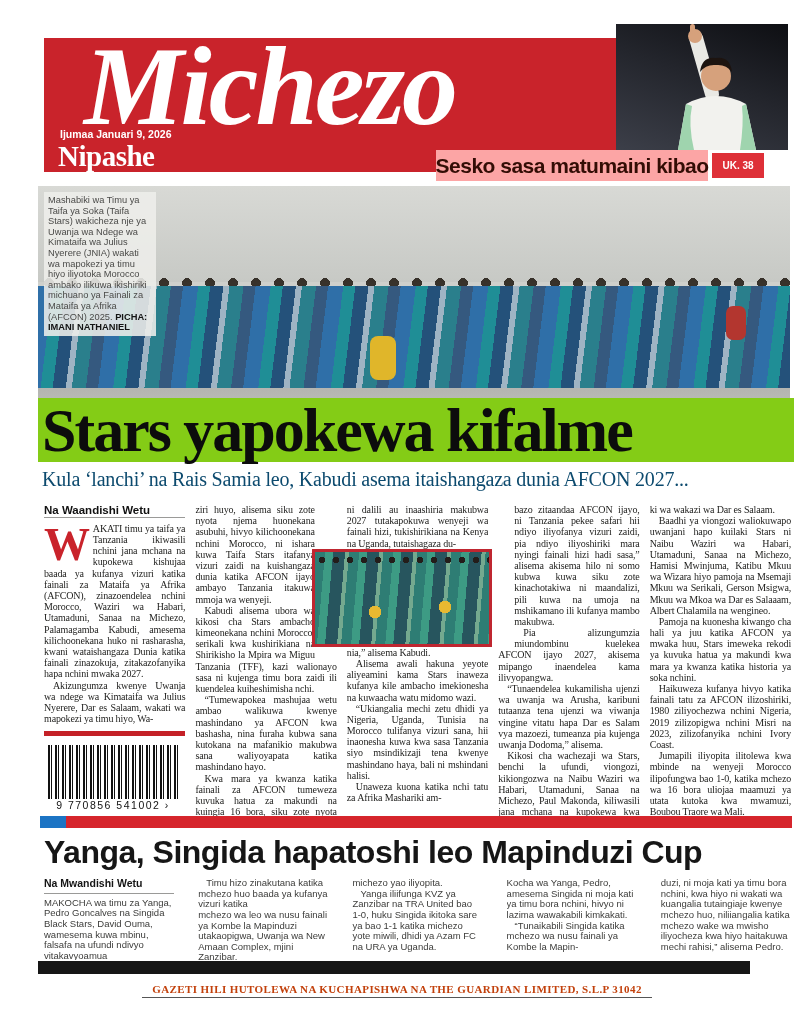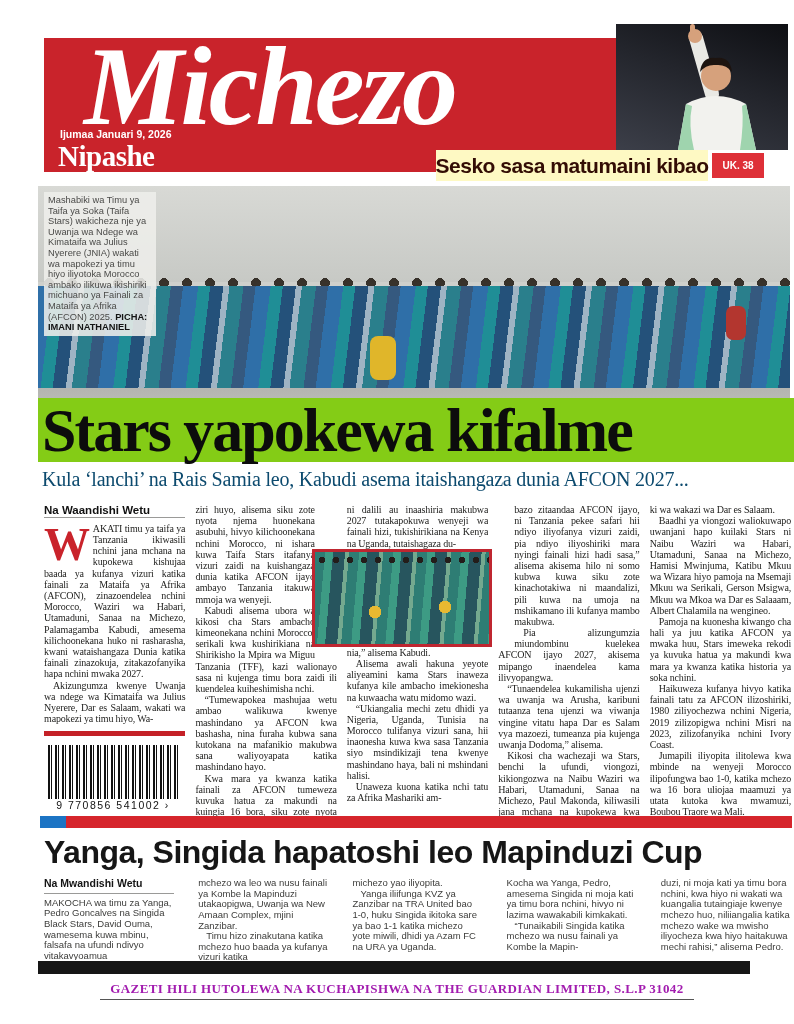--- a/index.html
+++ b/index.html
@@ -9,21 +9,21 @@
   
   .masthead-red{position:absolute;left:44px;top:38px;width:578px;height:134px;background:#c9232b;}
   .masthead-title{position:absolute;left:84px;top:30px;font-family:"Liberation Serif",serif;
         font-style:italic;font-weight:700;font-size:112px;line-height:1;color:#ffffff;letter-spacing:-3px;}
   .masthead-date{position:absolute;left:60px;top:128px;font-family:"Liberation Sans",sans-serif;
         font-weight:700;font-size:10.5px;color:#ffffff;}
   .masthead-brand{position:absolute;left:58px;top:140px;font-family:"Liberation Serif",serif;
         font-weight:700;font-size:29px;color:#ffffff;letter-spacing:-0.5px;}
   .player-photo{position:absolute;left:616px;top:24px;width:172px;height:126px;
         background:linear-gradient(200deg,#0e0f13 0%,#23252c 45%,#3c3f49 100%);overflow:hidden;}
-  .teaser{position:absolute;left:436px;top:150px;width:272px;height:31px;background:#fef9c3;
+  .teaser{position:absolute;left:436px;top:150px;width:272px;height:31px;background:#fca5a5;
         display:flex;align-items:center;justify-content:center;}
   .teaser-text{font-family:"Liberation Sans",sans-serif;font-weight:700;font-size:21px;
         color:#330d05;letter-spacing:-0.5px;white-space:nowrap;}
   .teaser-badge{position:absolute;left:712px;top:153px;width:52px;height:25px;background:#de3038;
         color:#fff;font-family:"Liberation Sans",sans-serif;font-weight:700;font-size:10px;
         display:flex;align-items:center;justify-content:center;}
 
   
   .lead-photo{position:absolute;left:38px;top:186px;width:752px;height:240px;overflow:hidden;background:#cfd0cc;}
   .photo-sky{position:absolute;left:0;top:0;width:100%;height:96px;
@@ -91,21 +91,21 @@
         font-size:9.5px;line-height:1.12;color:#3c3c3a;}
   .sec-byline{font-weight:700;font-size:10.5px;color:#141414;border-bottom:1px solid #9a9a98;
         padding-bottom:3px;margin-bottom:4px;}
   .sec-para{margin:0;}
   .sec-para.ind{text-indent:8px;}
 
   
   .footer-bar{position:absolute;left:38px;top:961px;width:712px;height:13px;background:#161616;}
   .footer-line{position:absolute;left:0;top:979px;width:794px;text-align:center;}
   .footer-text{display:inline-block;font-family:"Liberation Serif",serif;font-weight:700;
-        font-size:13px;letter-spacing:.4px;color:#a21caf;border-bottom:1.5px solid #555;padding:0 10px 2px 10px;}
+        font-size:11px;letter-spacing:.4px;color:#c2410c;border-bottom:1.5px solid #555;padding:0 10px 2px 10px;}
 </style>
 </head>
 <body>
 
 <div class="page">
 
   <div class="masthead-red"></div>
   <div class="masthead-title">Michezo</div>
   <div class="masthead-date">Ijumaa Januari 9, 2026</div>
   <div class="masthead-brand">Nipashe</div>
@@ -196,22 +196,22 @@
   <div class="sec-bar-blue"></div>
   <div class="sec-bar-red"></div>
   <div class="sec-headline">Yanga, Singida hapatoshi leo Mapinduzi Cup</div>
 
   <div class="sec-cols">
     <div class="sec-col">
       <div class="sec-byline">Na Mwandishi Wetu</div>
       <p class="sec-para"><span>MAKOCHA wa timu za Yanga, Pedro Goncalves na Singida Black Stars, David Ouma, wamesema kuwa mbinu, falsafa na ufundi ndivyo vitakavyoamua</span></p>
     </div>
     <div class="sec-col">
+      <p class="sec-para ind"><span>Timu hizo zinakutana katika mchezo huo baada ya kufanya vizuri katika</span></p>
       <p class="sec-para"><span>mchezo wa leo wa nusu fainali ya Kombe la Mapinduzi utakaopigwa, Uwanja wa New Amaan Complex, mjini Zanzibar.</span></p>
-      <p class="sec-para ind"><span>Timu hizo zinakutana katika mchezo huo baada ya kufanya vizuri katika</span></p>
     </div>
     <div class="sec-col">
       <p class="sec-para"><span>michezo yao iliyopita.</span></p>
       <p class="sec-para ind"><span>Yanga iliifunga KVZ ya Zanzibar na TRA United bao 1-0, huku Singida ikitoka sare ya bao 1-1 katika michezo yote miwili, dhidi ya Azam FC na URA ya Uganda.</span></p>
     </div>
     <div class="sec-col">
       <p class="sec-para"><span>Kocha wa Yanga, Pedro, amesema Singida ni moja kati ya timu bora nchini, hivyo ni lazima wawakabili kimkakati.</span></p>
       <p class="sec-para ind"><span>“Tunaikabili Singida katika mchezo wa nusu fainali ya Kombe la Mapin-</span></p>
     </div>
     <div class="sec-col">

